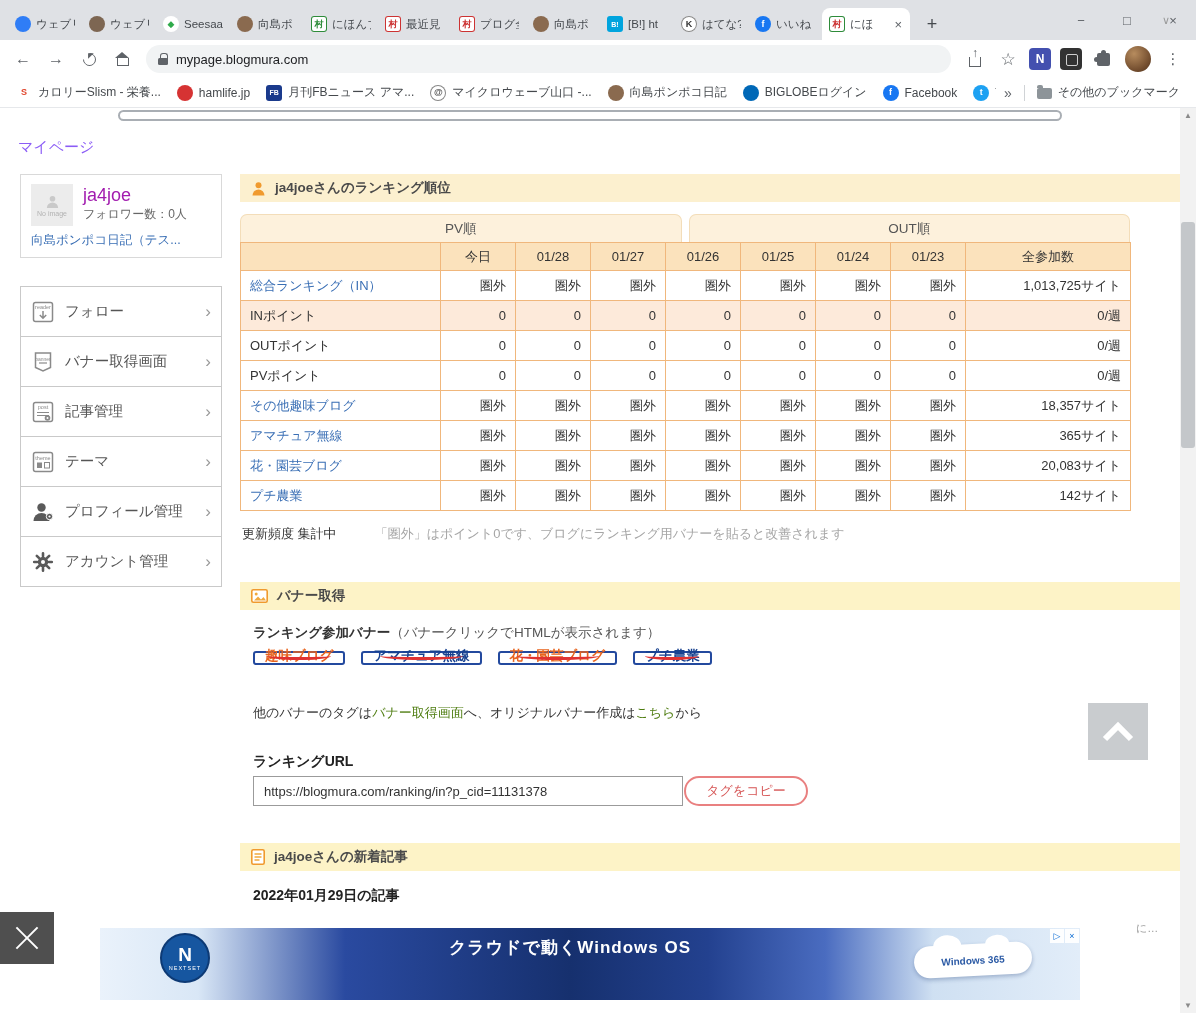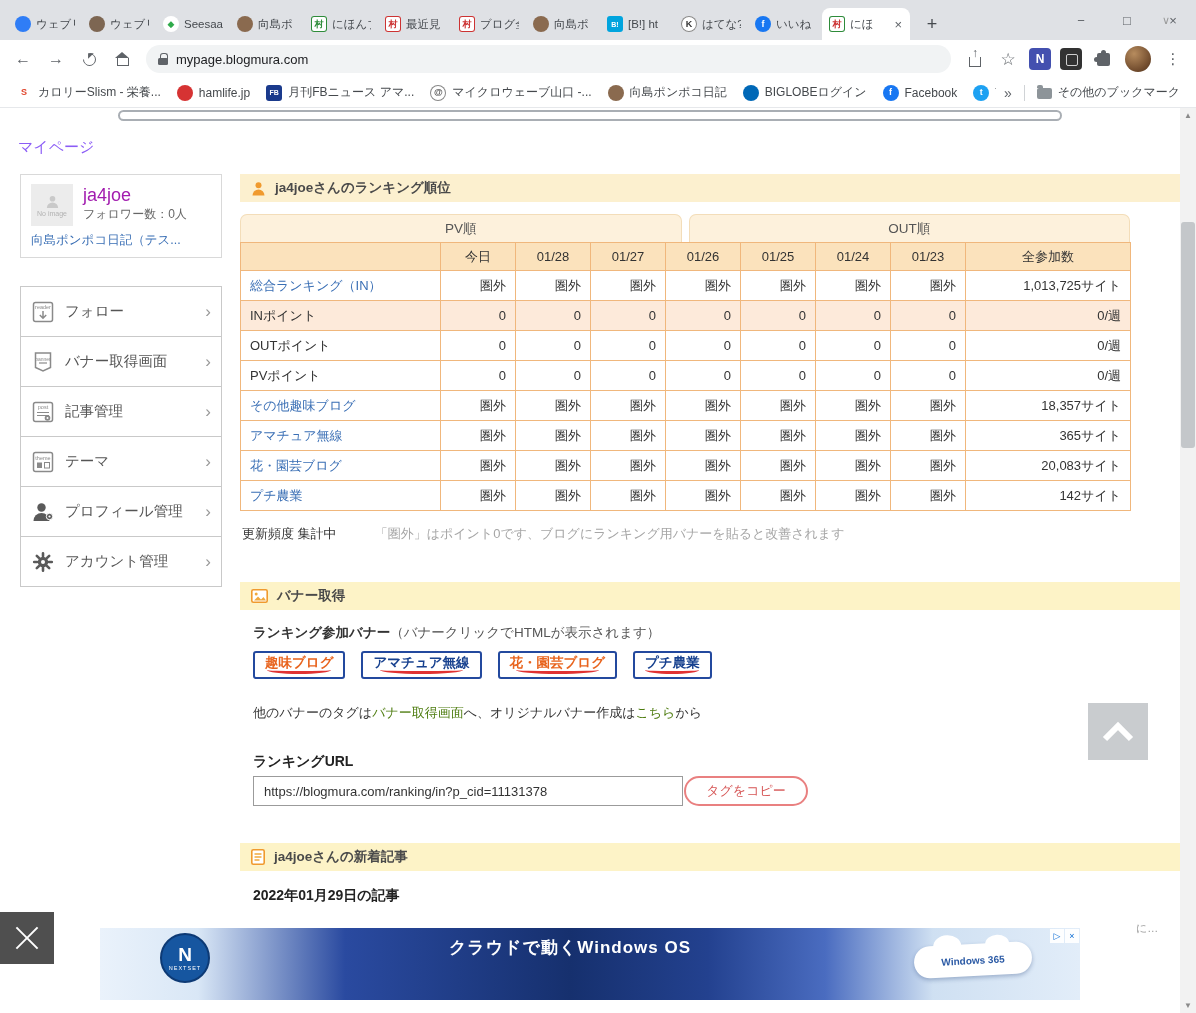--- a/index.html
+++ b/index.html
@@ -103,21 +103,21 @@
   .tbl-link{color:#3a6fb5;text-decoration:none}
 
   .rank-footnote{position:absolute;left:242px;top:417px;font-size:13px;display:flex;gap:38px;width:888px}
   .fn-left{color:#333}
   .fn-right{color:#a6a6a6}
 
   .banner-lead{position:absolute;left:253px;top:516px;font-size:13.5px}
   .lead-label{font-weight:bold;color:#333}
   .lead-note{color:#555}
   .banner-row{position:absolute;left:253px;top:543px;display:flex;gap:16px}
-  .mura-banner{height:28px;border:2px solid #23499e;border-radius:3px;background:#fff;display:flex;
+  .mura-banner{height:14px;border:2px solid #23499e;border-radius:3px;background:#fff;display:flex;
     align-items:center;padding:2px 10px 7px;font-size:13.5px;font-weight:bold;position:relative}
   .mura-banner::after{content:"";position:absolute;left:14%;right:14%;bottom:3px;height:5px;
     border-bottom:3px solid #e03232;border-radius:50%}
   .tag-note{position:absolute;left:253px;top:596px;font-size:13px;color:#333}
   .inline-link{color:#4d7c0f;text-decoration:none}
   .url-label{position:absolute;left:253px;top:645px;font-size:14px;font-weight:bold;color:#222}
   .url-input{position:absolute;left:253px;top:668px;width:430px;height:30px;border:1px solid #9b9b9b;
     padding:0 10px;font-size:13px;color:#333;font-family:"Liberation Sans","DejaVu Sans",sans-serif;background:#fff}
   .copy-btn{position:absolute;left:684px;top:668px;width:124px;height:30px;border:2px solid #e98080;
     border-radius:16px;background:#fff;color:#d65555;font-size:13px;

